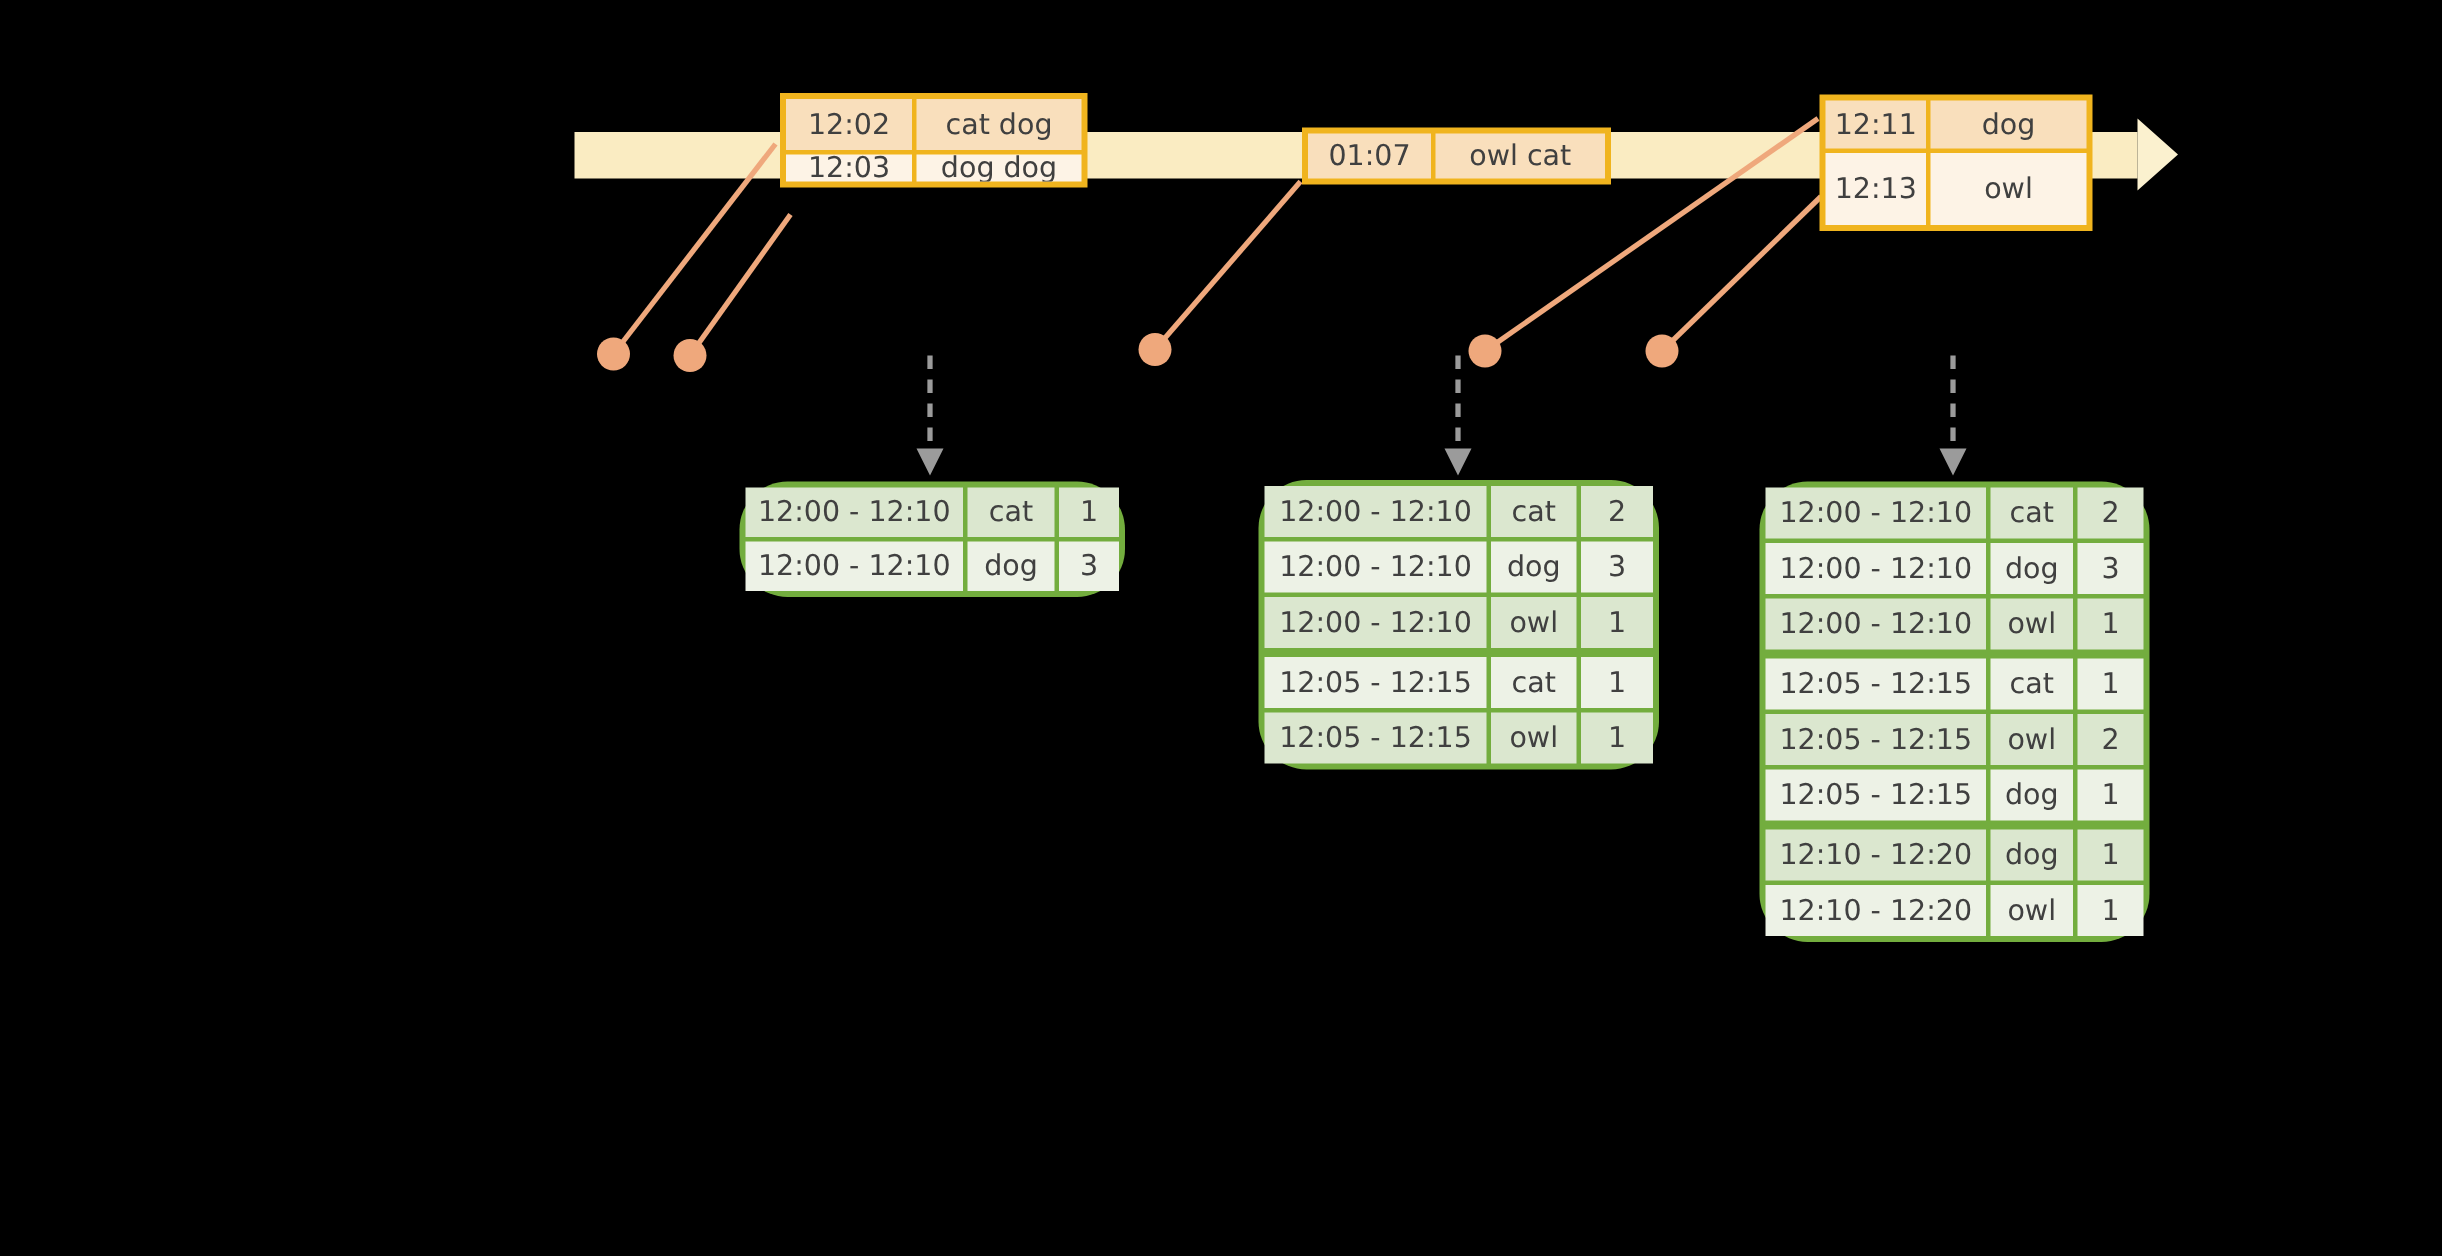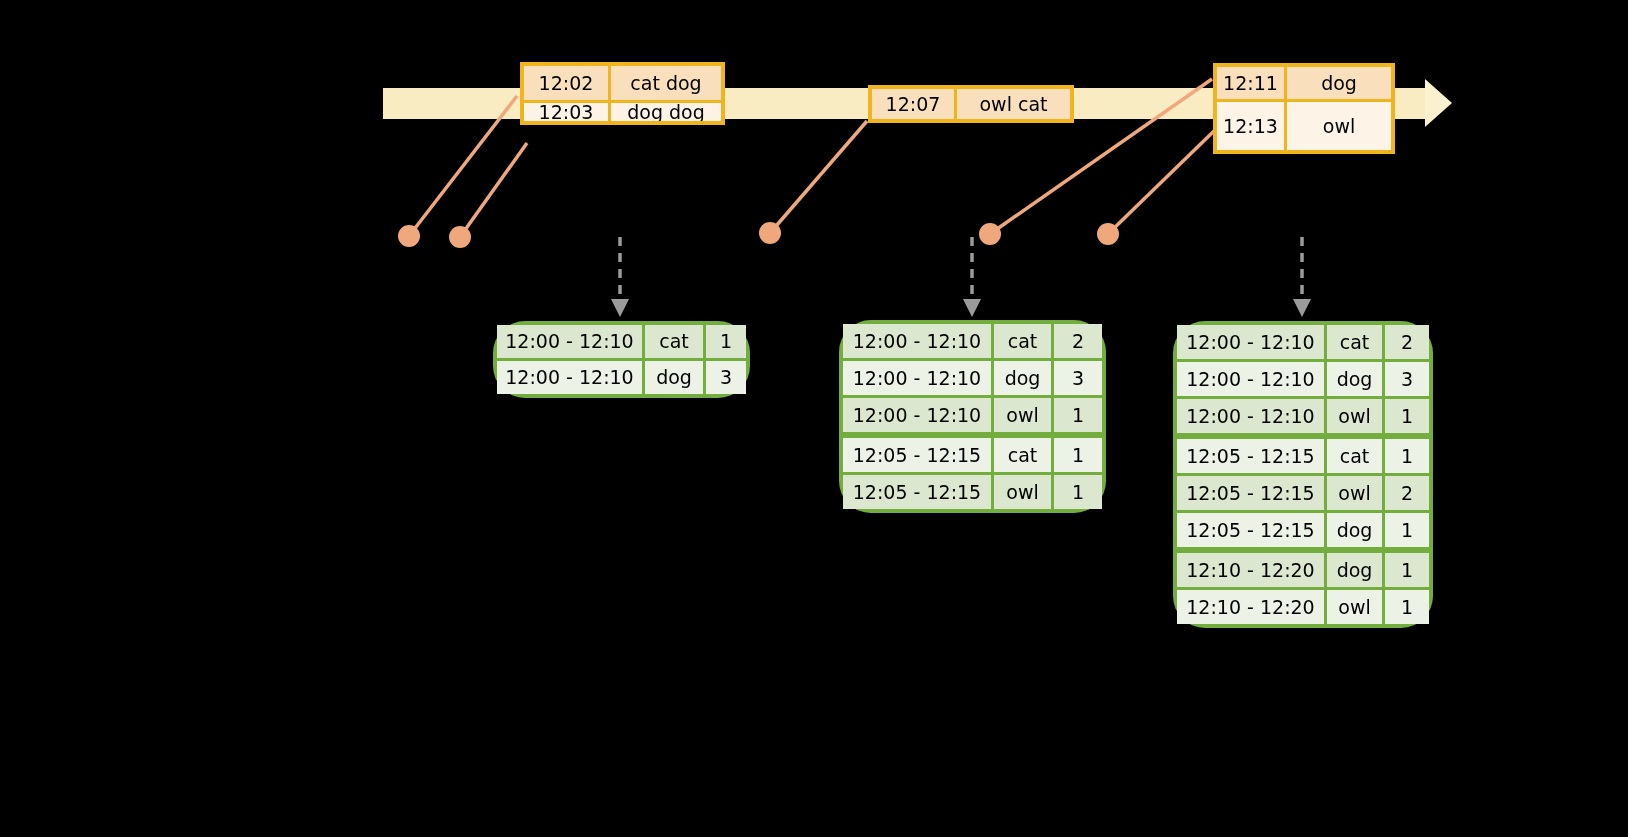--- a/index.html
+++ b/index.html
@@ -3,21 +3,21 @@
 <meta charset="utf-8">
 <style>
   html, body { margin: 0; padding: 0; background: #000; }
   .stage {
     position: relative;
     width: 1628px;
     height: 837px;
     background: #000;
     overflow: hidden;
     font-family: "DejaVu Sans", "Liberation Sans", sans-serif;
-    color: #000000;
+    color: #404040;
   }
   .abs { position: absolute; }
 
   
   .timeline-band {
     position: absolute;
     left: 383px; top: 88px;
     width: 1042px; height: 31px;
     background: #faecc2;
   }
@@ -104,21 +104,21 @@
         <div class="tcell">cat dog</div>
       </div>
       <div class="trow light" style="grid-template-columns: 84px 110px; height: 18px;">
         <div class="tcell">12:03</div>
         <div class="tcell">dog dog</div>
       </div>
     </div>
 
   <div class="dtable event abs" style="left:868px; top:85px;">
       <div class="trow dark" style="grid-template-columns: 82px 113px; height: 30px;">
-        <div class="tcell">12:07</div>
+        <div class="tcell">01:07</div>
         <div class="tcell">owl cat</div>
       </div>
     </div>
 
   <div class="dtable event abs" style="left:1213px; top:63px;">
       <div class="trow dark" style="grid-template-columns: 67px 104px; height: 32px;">
         <div class="tcell">12:11</div>
         <div class="tcell">dog</div>
       </div>
       <div class="trow light" style="grid-template-columns: 67px 104px; height: 48px;">

